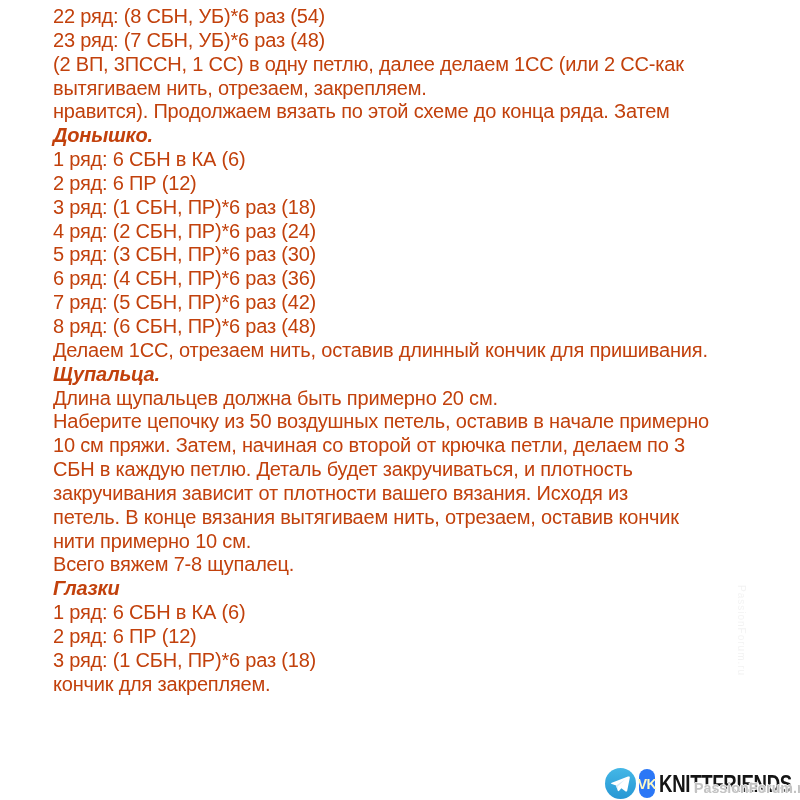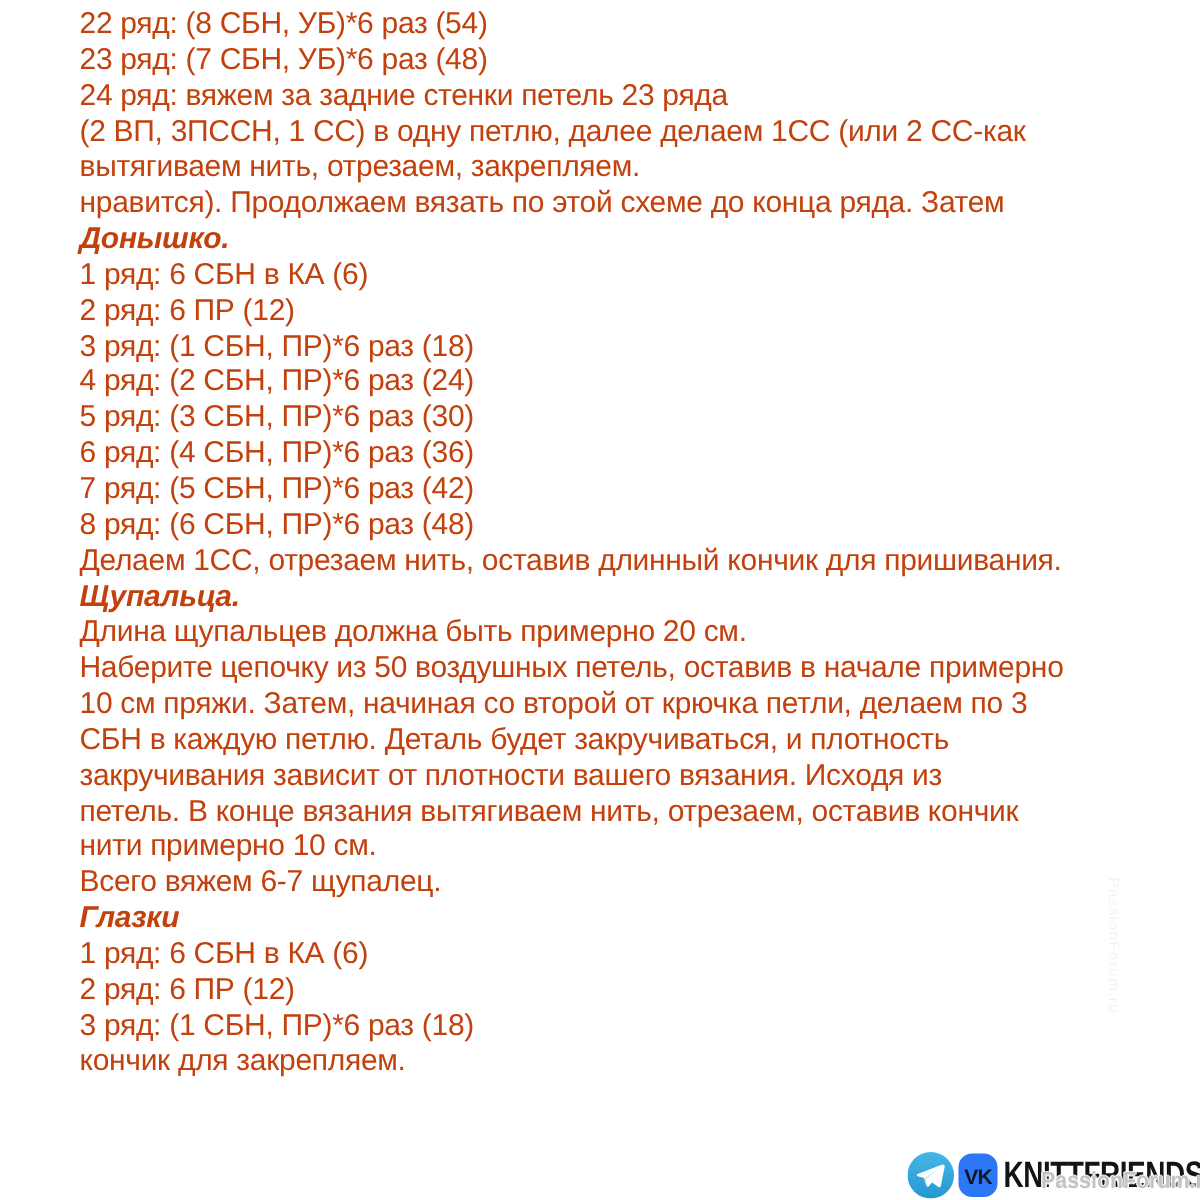--- a/index.html
+++ b/index.html
@@ -37,26 +37,26 @@
     top: 768px;
     display: flex;
     align-items: center;
   }
   .tg-icon {
     width: 31px;
     height: 31px;
     flex: 0 0 auto;
   }
   .vk-icon {
-    width: 26px;
+    width: 16px;
     height: 29px;
     margin-left: 3px;
     border-radius: 9px;
     background: #2b77f6;
-    color: #0f172a;
+    color: #fef9c3;
     font-weight: 700;
     font-size: 14px;
     letter-spacing: -0.5px;
     display: flex;
     align-items: center;
     justify-content: center;
     flex: 0 0 auto;
   }
   .brand {
     margin-left: 4px;
@@ -96,21 +96,20 @@
     opacity: 0.55;
     white-space: nowrap;
   }
 </style>
 </head>
 <body>
 
 <div class="doc">
     <div class="line">22 ряд: (8 СБН, УБ)*6 раз (54)</div>
     <div class="line">23 ряд: (7 СБН, УБ)*6 раз (48)</div>
-    <div class="line">24 ряд: вяжем за задние стенки петель 23 ряда</div>
     <div class="line">(2 ВП, 3ПССН, 1 СС) в одну петлю, далее делаем 1СС (или 2 СС-как</div>
     <div class="line">вытягиваем нить, отрезаем, закрепляем.</div>
     <div class="line">нравится). Продолжаем вязать по этой схеме до конца ряда. Затем</div>
     <div class="line bold">Донышко.</div>
     <div class="line">1 ряд: 6 СБН в КА (6)</div>
     <div class="line">2 ряд: 6 ПР (12)</div>
     <div class="line">3 ряд: (1 СБН, ПР)*6 раз (18)</div>
     <div class="line">4 ряд: (2 СБН, ПР)*6 раз (24)</div>
     <div class="line">5 ряд: (3 СБН, ПР)*6 раз (30)</div>
     <div class="line">6 ряд: (4 СБН, ПР)*6 раз (36)</div>
@@ -118,21 +117,21 @@
     <div class="line">8 ряд: (6 СБН, ПР)*6 раз (48)</div>
     <div class="line">Делаем 1СС, отрезаем нить, оставив длинный кончик для пришивания.</div>
     <div class="line bold">Щупальца.</div>
     <div class="line">Длина щупальцев должна быть примерно 20 см.</div>
     <div class="line">Наберите цепочку из 50 воздушных петель, оставив в начале примерно</div>
     <div class="line">10 см пряжи. Затем, начиная со второй от крючка петли, делаем по 3</div>
     <div class="line">СБН в каждую петлю. Деталь будет закручиваться, и плотность</div>
     <div class="line">закручивания зависит от плотности вашего вязания. Исходя из</div>
     <div class="line">петель. В конце вязания вытягиваем нить, отрезаем, оставив кончик</div>
     <div class="line">нити примерно 10 см.</div>
-    <div class="line">Всего вяжем 6-7 щупалец.</div>
+    <div class="line">Всего вяжем 7-8 щупалец.</div>
     <div class="line bold">Глазки</div>
     <div class="line">1 ряд: 6 СБН в КА (6)</div>
     <div class="line">2 ряд: 6 ПР (12)</div>
     <div class="line">3 ряд: (1 СБН, ПР)*6 раз (18)</div>
     <div class="line">кончик для закрепляем.</div>
   </div>
 
 <div class="footer">
   <svg class="tg-icon" viewBox="0 0 31 31" xmlns="http://www.w3.org/2000/svg">
     <defs>

